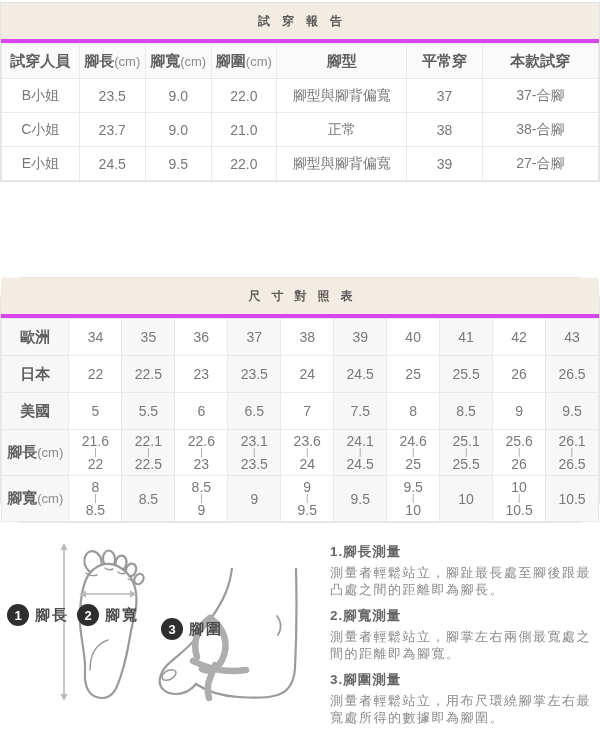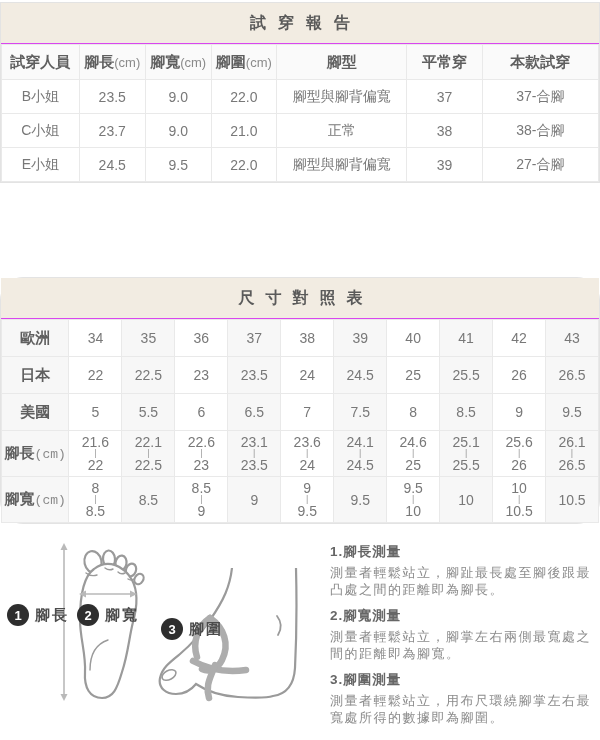--- a/index.html
+++ b/index.html
@@ -4,32 +4,32 @@
 <style>
   * { margin:0; padding:0; box-sizing:border-box; }
   html,body { background:#ffffff; }
   body {
     width:600px; height:740px; position:relative; overflow:hidden;
     font-family:"Liberation Sans","DejaVu Sans",sans-serif;
     color:#6b6b6b;
   }
   .panel { position:absolute; left:0; right:0; border:1px solid #e3e3e3; background:#fff; }
   .tbl-title {
-    background:#f2ece2; color:#5a5a5a; font-weight:bold; font-size:16px;
+    background:#f2ece2; color:#5a5a5a; font-weight:bold; font-size:12px;
     text-align:center; padding:10px 0 9px 12px; letter-spacing:12px;
-    border-bottom:1px solid #d946ef;
+    border-bottom:4px solid #d946ef;
   }
   table { width:100%; border-collapse:collapse; table-layout:fixed;padding-left:16px; }
   th, td { border:1px solid #e9e9e9; text-align:center; vertical-align:middle; }
   
   #fit-table thead th { height:35px; font-size:15px; font-weight:bold; color:#5f5f5f; background:#fafafa; }
   #fit-table tbody td { height:34px; font-size:14px; color:#787878; background:#fff; }
   .unit { font-size:13px; font-weight:normal; color:#8a8a8a; }
   
-  #size-table th { background:#f7f7f7; font-size:15px; font-weight:bold; color:#5f5f5f; height:37px;font-family:Liberation Mono, monospace; }
+  #size-table th { background:#f7f7f7; font-size:15px; font-weight:bold; color:#5f5f5f; height:37px; }
   #size-table td { font-size:14px; color:#787878; height:37px; background:#fff; }
   #size-table td:nth-child(odd) { background:#f7f7f7; }
   #size-table td.range { padding:4px 0; line-height:14px; }
   #size-table td.range .range-sep { font-size:9px; line-height:9px; color:#9a9a9a; }
   
   #guide { position:absolute; left:0; top:520px; width:600px; height:220px; }
   .badge-group { position:absolute; display:flex; align-items:center; }
   .badge {
     width:22px; height:22px; border-radius:50%; background:#2e2e2e; color:#ffffff;
     font-size:13px; font-weight:bold; display:flex; align-items:center; justify-content:center;

